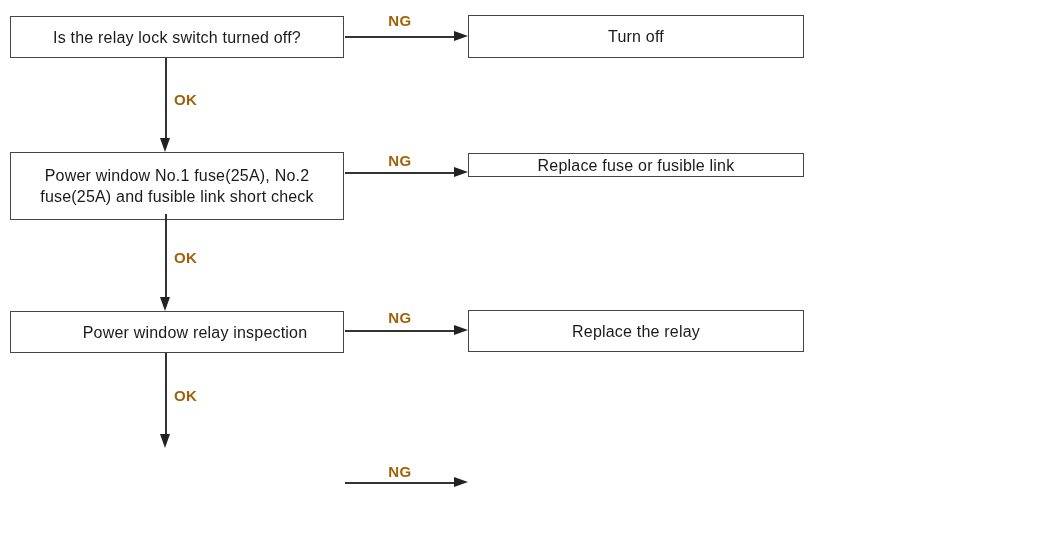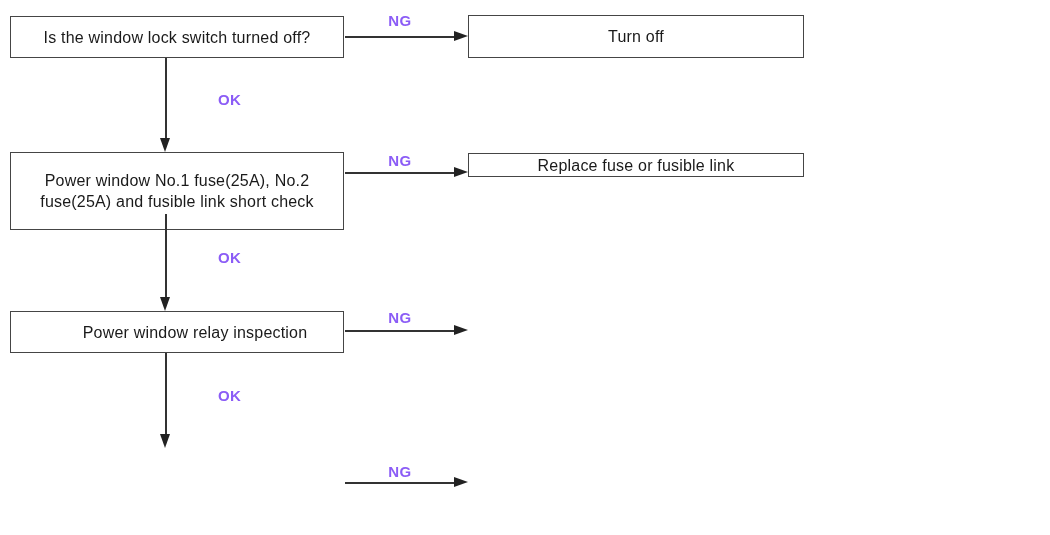--- a/index.html
+++ b/index.html
@@ -59,55 +59,56 @@
     border-left: 5.5px solid transparent;
     border-right: 5.5px solid transparent;
     border-top: 14px solid #222222;
   }
   .lbl {
     position: absolute;
     font-weight: bold;
     font-size: 15px;
     line-height: 15px;
     letter-spacing: 0.4px;
-    color: #8b5cf6;
+    color: #a16207;
   }
   .ng-lbl { left: 345px; width: 110px; text-align: center; }
-  .ok-lbl { left: 174px; margin-left: 44px; }
+  .ok-lbl { left: 174px; }
 </style>
 </head>
 <body>
 
 <div class="canvas">
 
-  <div class="box step" style="top:16px; height:42px;">Is the window lock switch turned off?</div>
+  <div class="box step" style="top:16px; height:42px;">Is the relay lock switch turned off?</div>
   <div class="hline" style="left:345px; top:36px; width:110px;"></div>
   <div class="arrow-right" style="left:454px; top:31px;"></div>
   <div class="lbl ng-lbl" style="top:13px;">NG</div>
   <div class="box action" style="top:15px; height:43px;text-align:center;">Turn off</div>
 
   <div class="vline" style="left:165px; top:58px; height:82px;"></div>
   <div class="arrow-down" style="left:160px; top:138px;"></div>
   <div class="lbl ok-lbl" style="top:92px;">OK</div>
 
-  <div class="box step" style="top:152px; height:78px;">Power window No.1 fuse(25A), No.2
+  <div class="box step" style="top:152px; height:68px;">Power window No.1 fuse(25A), No.2
 fuse(25A) and fusible link short check</div>
   <div class="hline" style="left:345px; top:172px; width:110px;"></div>
   <div class="arrow-right" style="left:454px; top:167px;"></div>
   <div class="lbl ng-lbl" style="top:153px;">NG</div>
   <div class="box action" style="top:153px; height:24px;">Replace fuse or fusible link</div>
 
   <div class="vline" style="left:165px; top:214px; height:85px;"></div>
   <div class="arrow-down" style="left:160px; top:297px;"></div>
   <div class="lbl ok-lbl" style="top:250px;">OK</div>
 
   <div class="box step" style="top:311px; height:42px;padding-left:46px;">Power window relay inspection</div>
   <div class="hline" style="left:345px; top:330px; width:110px;"></div>
   <div class="arrow-right" style="left:454px; top:325px;"></div>
   <div class="lbl ng-lbl" style="top:310px;">NG</div>
+  <div class="box action" style="top:310px; height:42px;">Replace the relay</div>
 
   <div class="vline" style="left:165px; top:353px; height:82px;"></div>
   <div class="arrow-down" style="left:160px; top:434px;"></div>
   <div class="lbl ok-lbl" style="top:388px;">OK</div>
 
   <div class="hline" style="left:345px; top:482px; width:110px;"></div>
   <div class="arrow-right" style="left:454px; top:477px;"></div>
   <div class="lbl ng-lbl" style="top:464px;">NG</div>
 
 </div>

